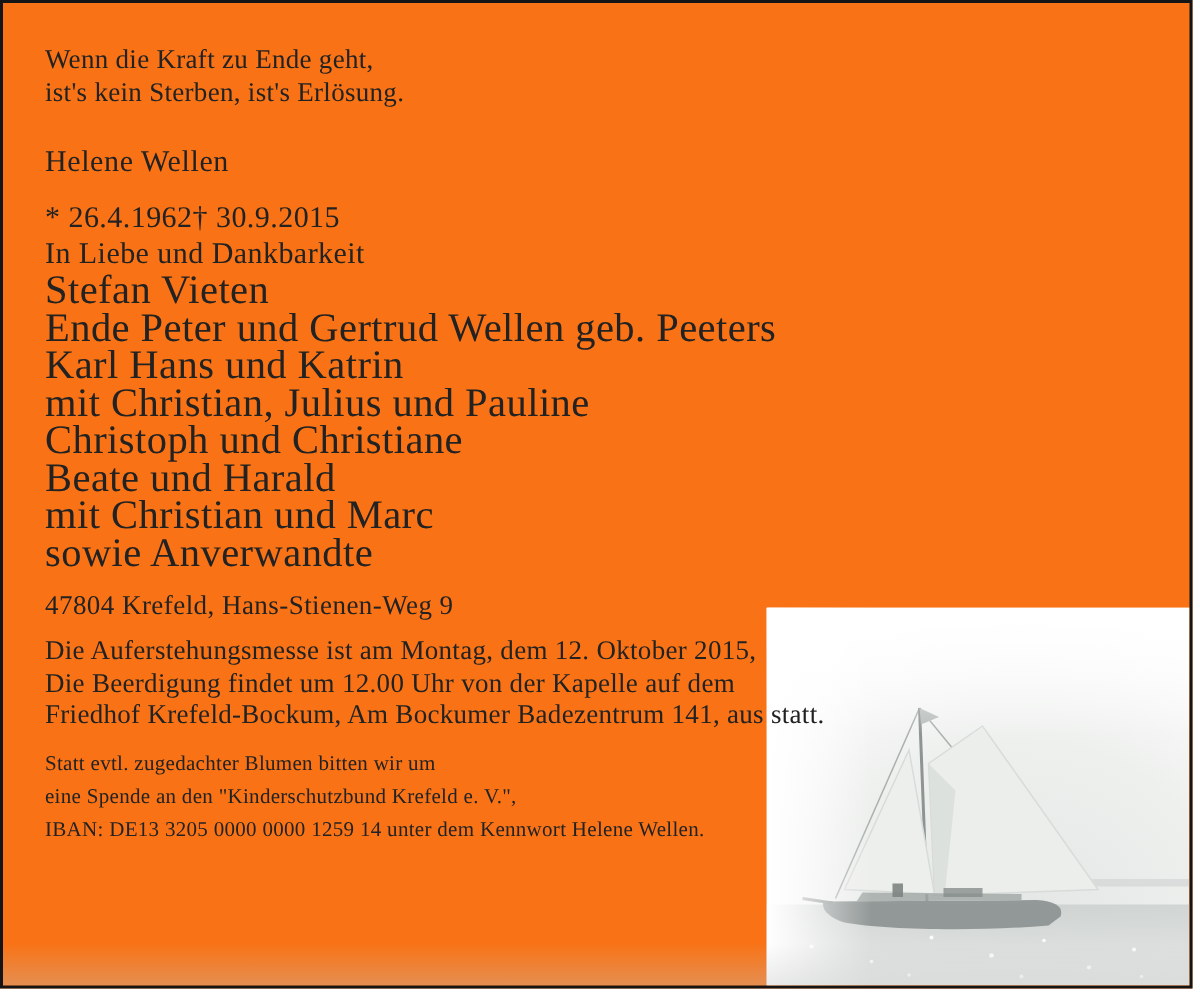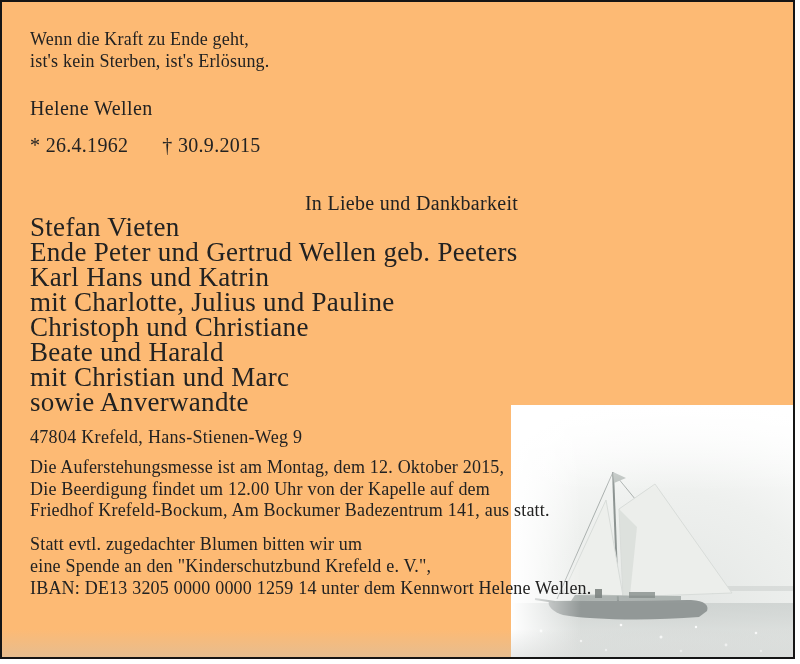--- a/index.html
+++ b/index.html
@@ -6,40 +6,40 @@
   body{
     width:800px;height:664px;position:relative;background:#ffffff;
     font-family:"Liberation Serif","DejaVu Serif",serif;
     color:#222222;overflow:hidden;
     -webkit-font-smoothing:antialiased;
   }
   .sheet{
     position:absolute;left:0;top:0;
     width:791px;height:655px;
     border:2px solid #151515;
-    background:#fdba74;
+    background:#f97316;
     overflow:hidden;
     font-family:Liberation Serif, serif;
   }
   .content{
     position:relative;z-index:2;
     padding:26px 0 0 28px;
   }
   .quote{font-size:18px;line-height:22px;letter-spacing:0.2px;}
   .name{
     font-size:20px;line-height:36px;margin-top:18px;letter-spacing:0.4px;
     font-weight:normal;
   }
   .dates{font-size:20px;line-height:24px;margin-top:7px;letter-spacing:0.3px;}
-  .dates .birth{margin-right:34px;}
-  .dedication{font-size:20px;line-height:24px;margin-top:34px;letter-spacing:0.3px;text-align:center;}
+  .dates .birth{}
+  .dedication{font-size:20px;line-height:24px;letter-spacing:0.3px;}
   .mourners{font-size:27px;line-height:25px;margin-top:0;letter-spacing:0.3px;}
   .address{font-size:18px;line-height:22px;margin-top:11px;letter-spacing:0.3px;}
   .service{font-size:18px;line-height:21.5px;margin-top:9px;letter-spacing:0.2px;}
-  .donation{font-size:18px;line-height:22px;margin-top:11px;letter-spacing:0.2px;}
+  .donation{font-size:14px;line-height:22px;margin-top:11px;letter-spacing:0.2px;}
   .sea-strip{
     position:absolute;left:0;right:0;bottom:0;height:28px;z-index:1;
     background:linear-gradient(to top, rgba(190,194,192,0.35), rgba(190,194,192,0));
   }
   .boat{
     position:absolute;right:0;bottom:0;z-index:1;
   }
 </style>
 </head>
 <body>
@@ -126,21 +126,21 @@
     <div class="dates">
       <span class="birth"><span>*</span> <span>26.4.1962</span></span><span><span>†</span> <span>30.9.2015</span></span>
     </div>
 
     <div class="dedication">In Liebe und Dankbarkeit</div>
 
     <div class="mourners">
       <div>Stefan Vieten</div>
       <div>Ende Peter und Gertrud Wellen geb. Peeters</div>
       <div>Karl Hans und Katrin</div>
-      <div>mit Charlotte, Julius und Pauline</div>
+      <div>mit Christian, Julius und Pauline</div>
       <div>Christoph und Christiane</div>
       <div>Beate und Harald</div>
       <div>mit Christian und Marc</div>
       <div>sowie Anverwandte</div>
     </div>
 
     <div class="address">47804 Krefeld, Hans-Stienen-Weg 9</div>
 
     <div class="service">
       <div>Die Auferstehungsmesse ist am Montag, dem 12. Oktober 2015,</div>

